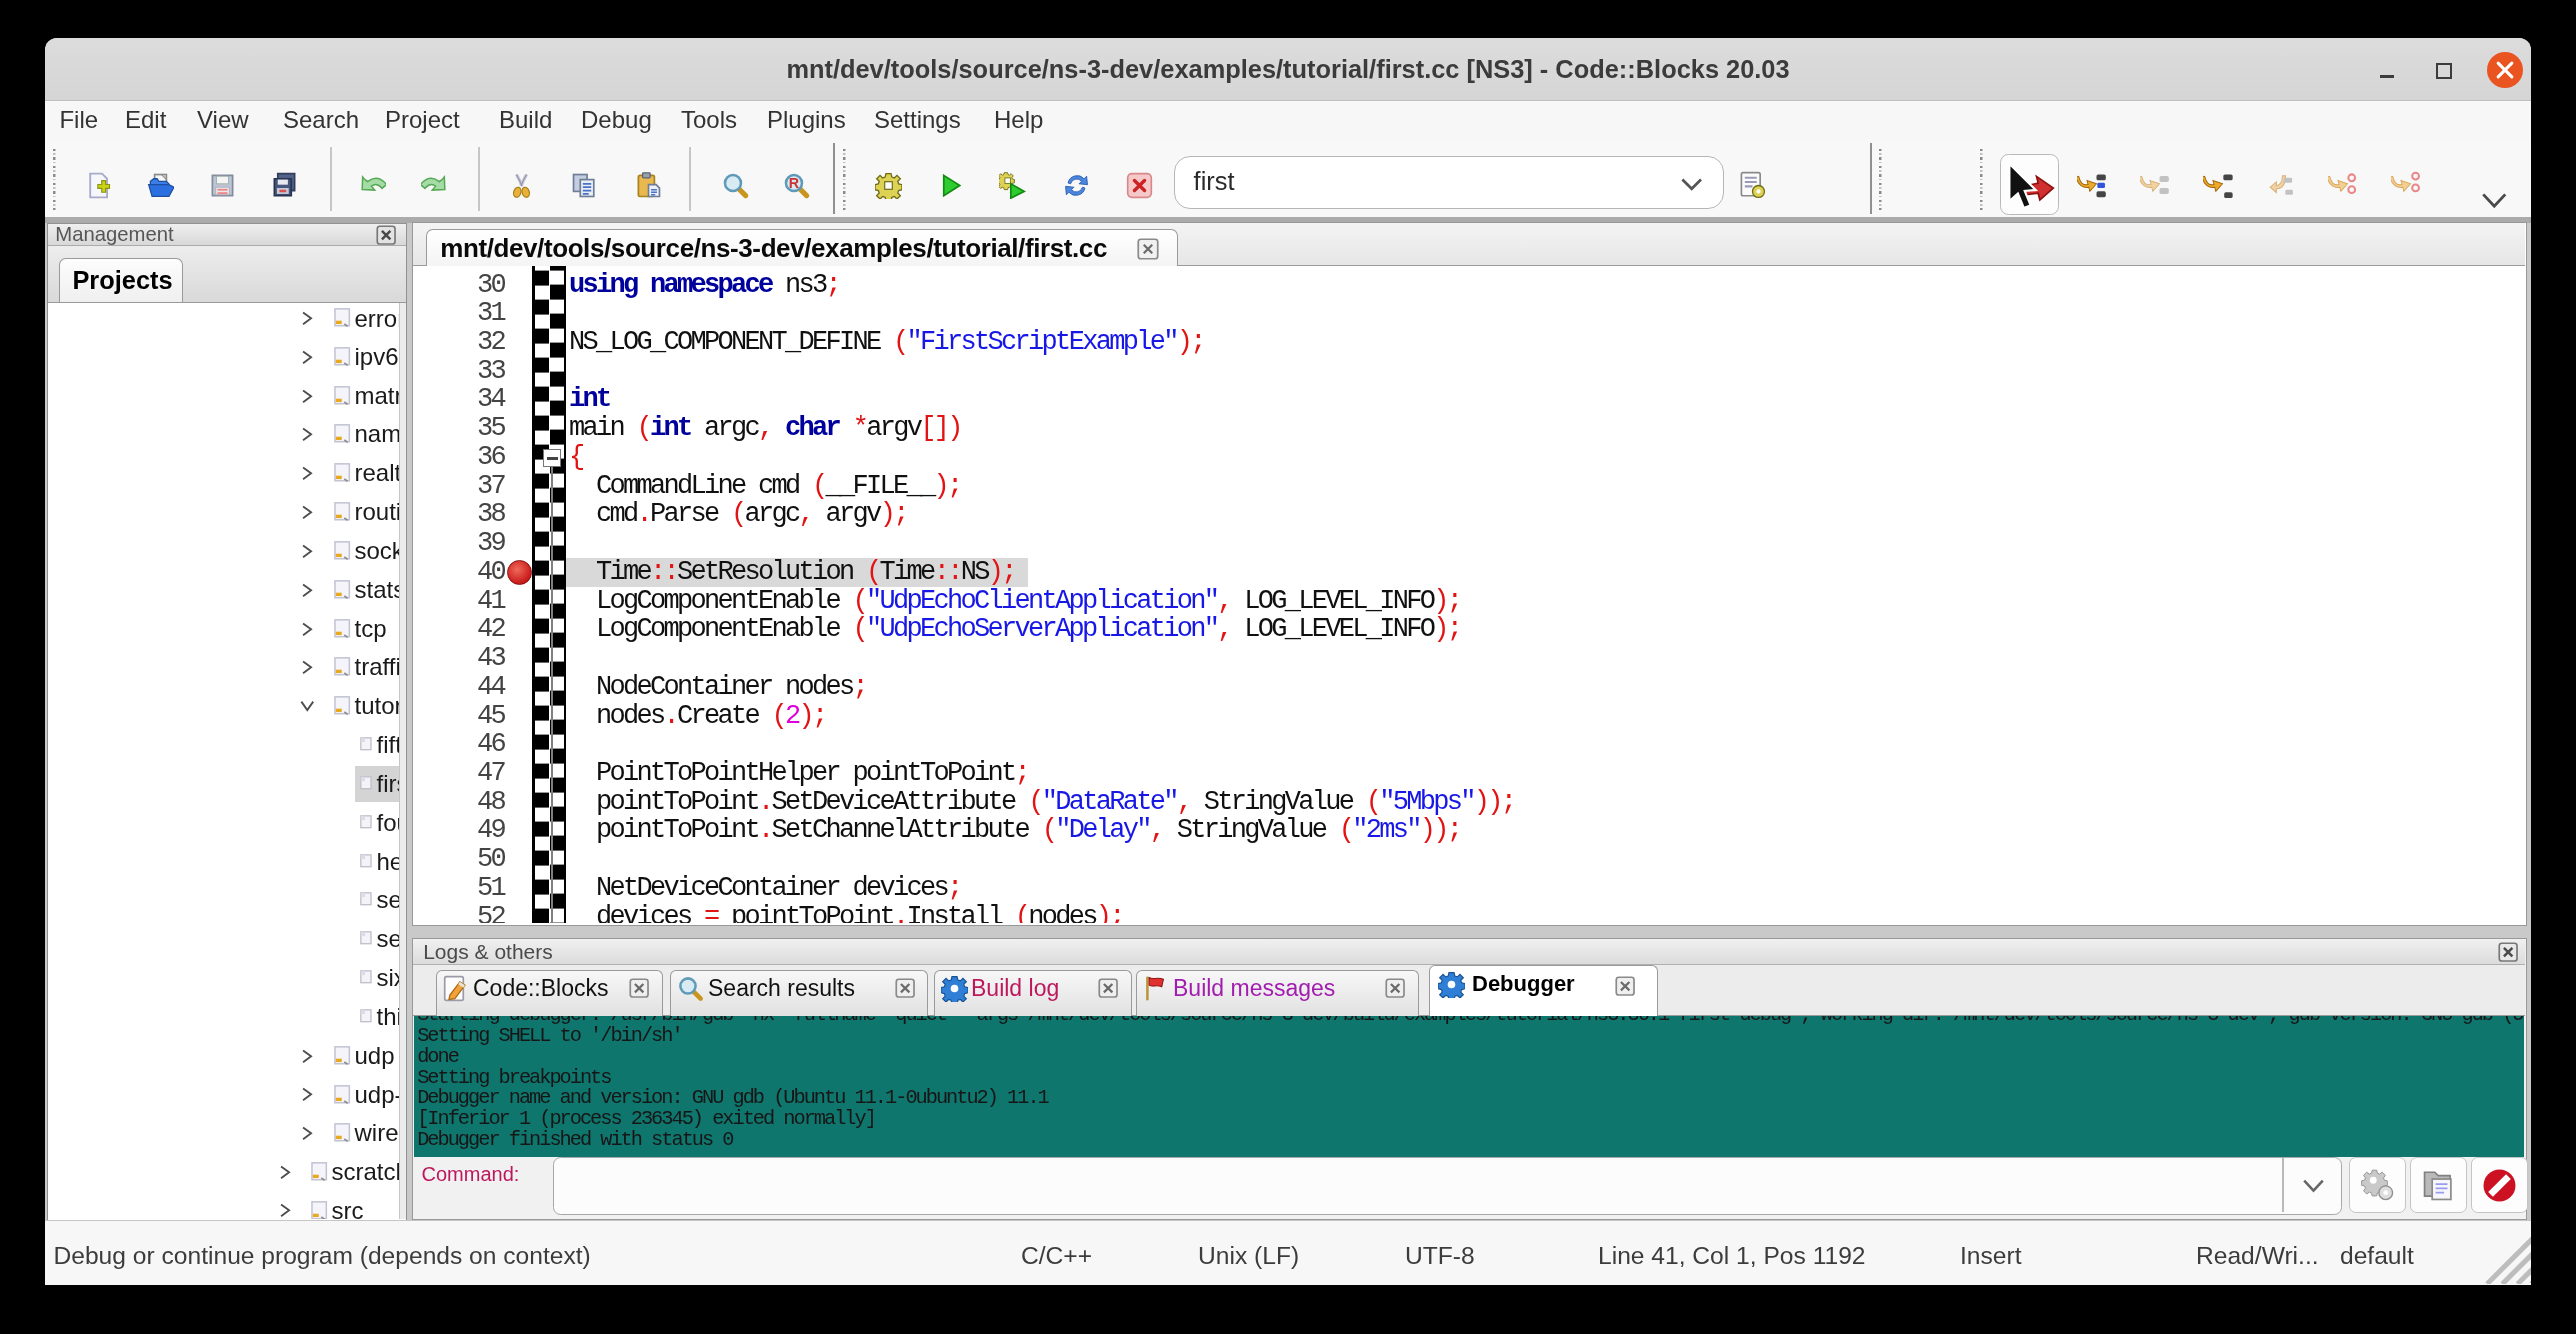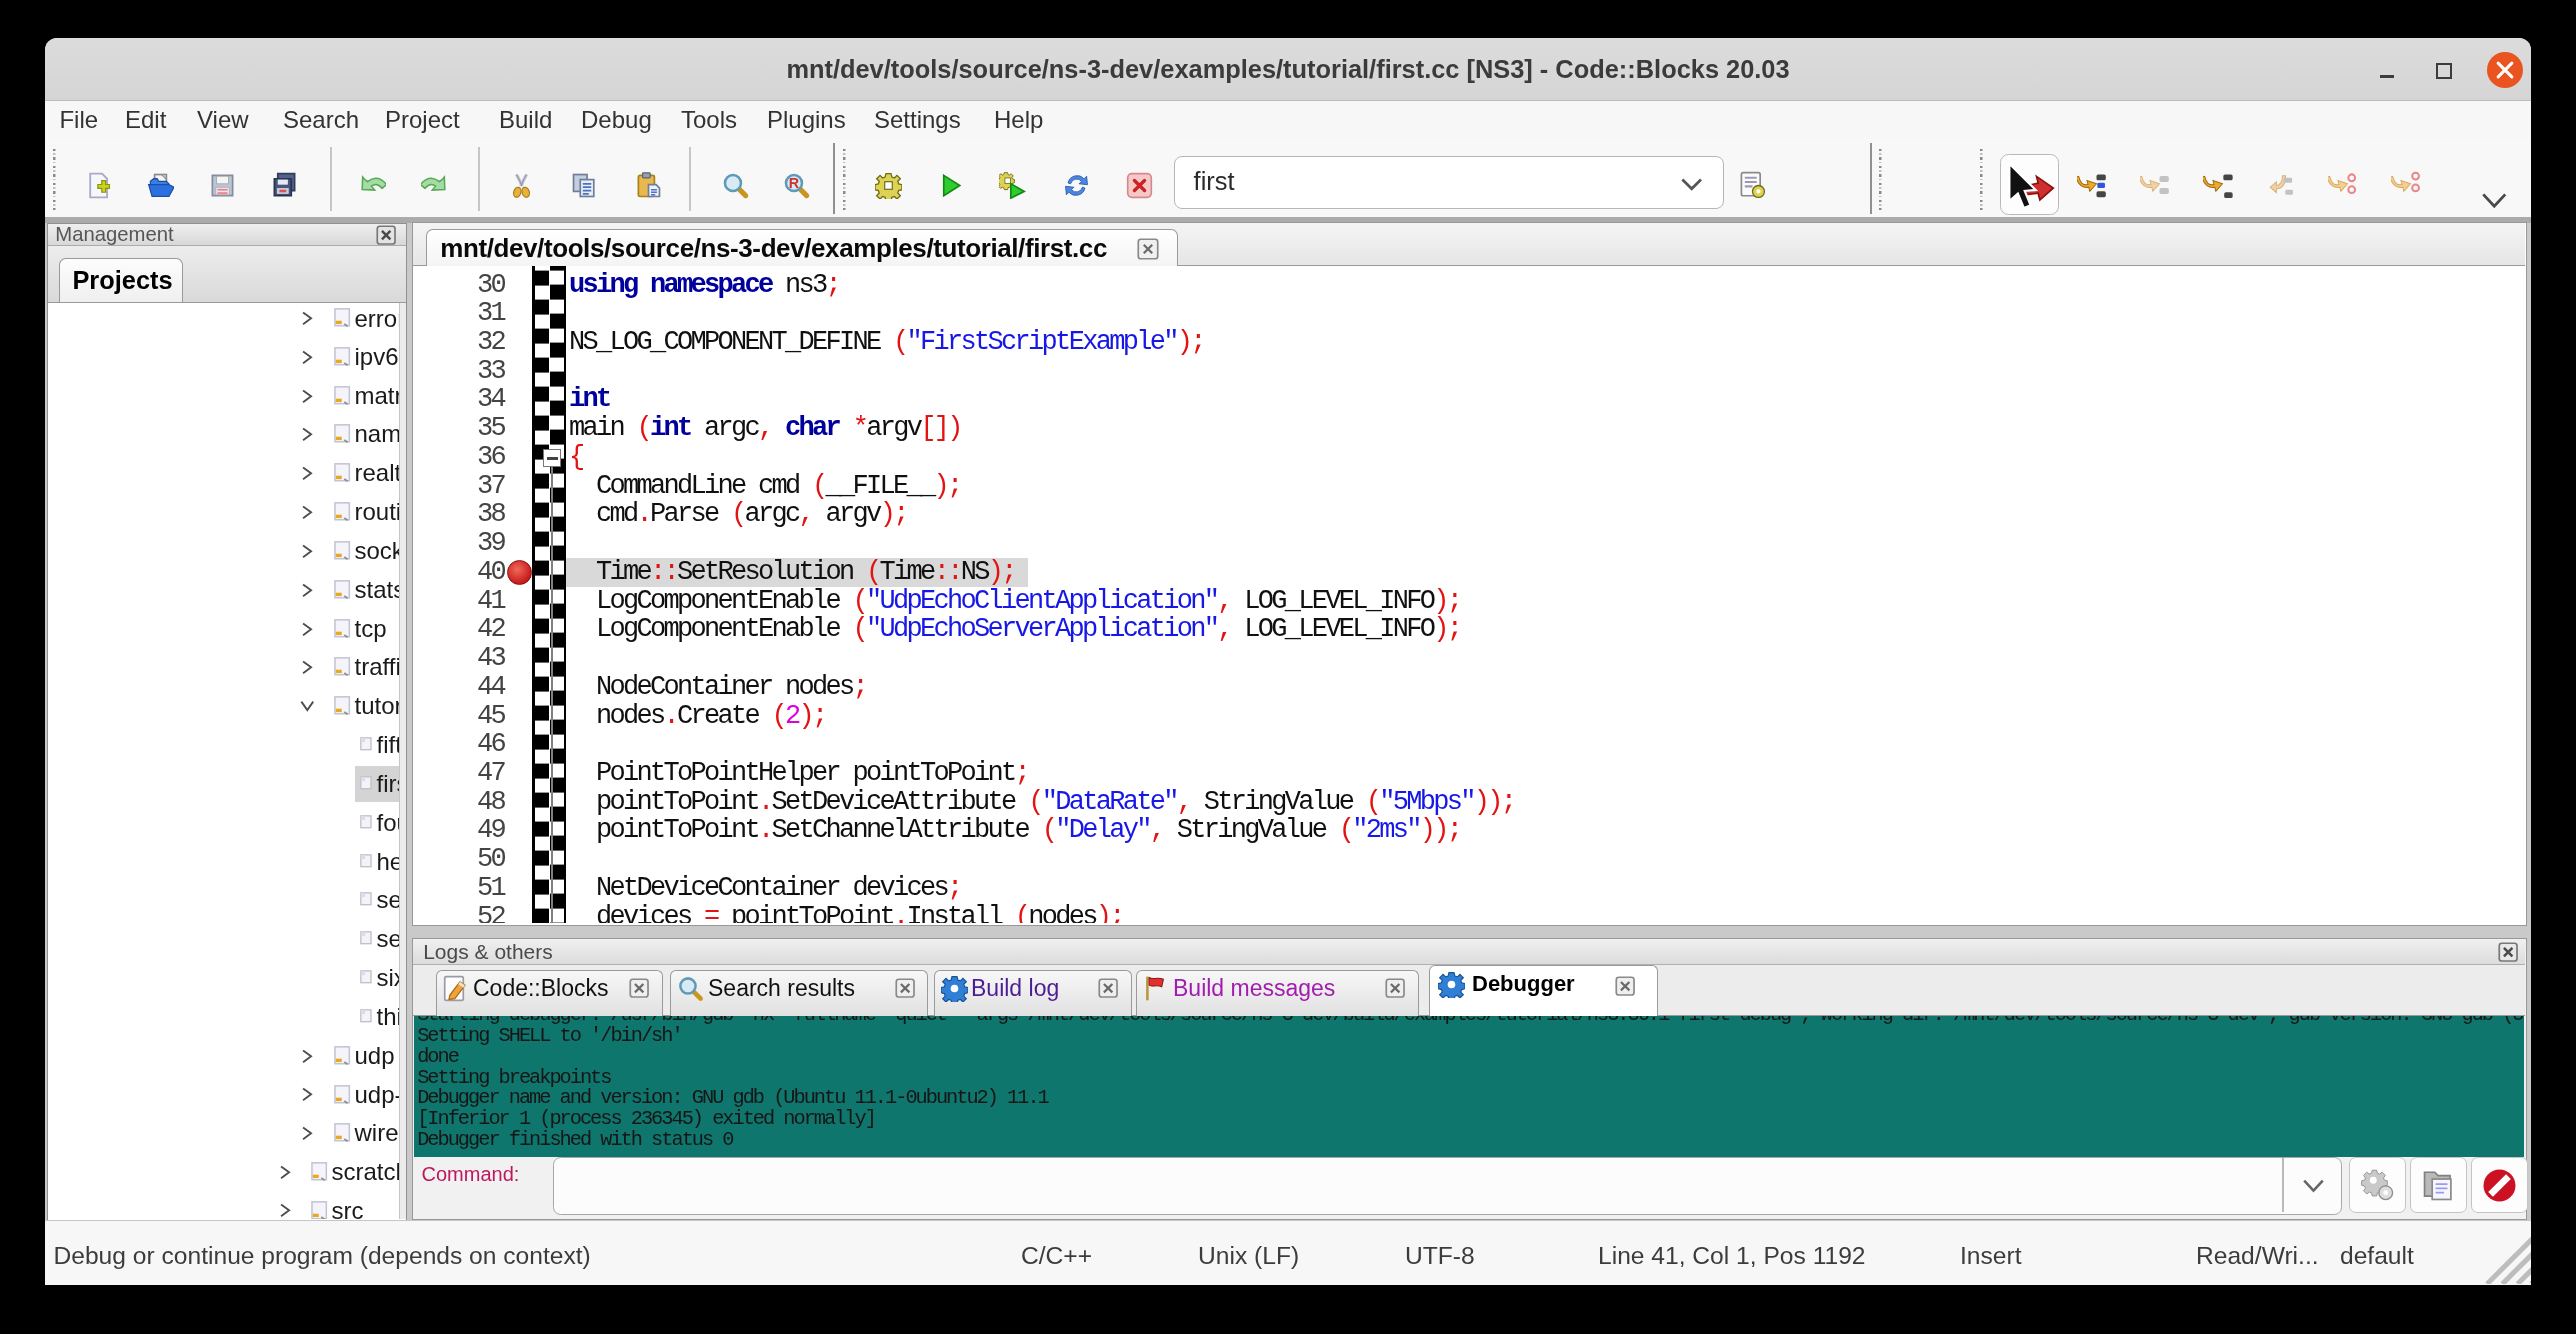--- a/index.html
+++ b/index.html
@@ -146,21 +146,21 @@
       </svg>
     <svg class="abs" style="left:1018px;top:32px;" width="27" height="27" viewBox="0 0 32 32">
         <path d="M6 13 A 11 11 0 0 1 25 8 L28 5 L29 15 L19 14 L22 11 A 7.5 7.5 0 0 0 9 14 z" fill="#4d86dd" stroke="#2258b0" stroke-width="1"></path>
         <path d="M26 19 A 11 11 0 0 1 7 24 L4 27 L3 17 L13 18 L10 21 A 7.5 7.5 0 0 0 23 18 z" fill="#4d86dd" stroke="#2258b0" stroke-width="1"></path>
       </svg>
     <svg class="abs" style="left:1081px;top:32px;" width="27" height="27" viewBox="0 0 32 32">
         <rect x="2" y="2" width="28" height="28" rx="5" fill="#f5c9c9" stroke="#d88888" stroke-width="2"></rect>
         <path d="M10 10 L22 22 M22 10 L10 22" stroke="#cc2222" stroke-width="4" stroke-linecap="round"></path>
       </svg>
 
-    <div class="abs" style="left:1129px;top:16px;width:550px;height:53px;background:#fff;border:1.7px solid #b6b6b6;border-radius:8px;box-sizing:border-box;">
+    <div class="abs" style="left:1129px;top:16px;width:550px;height:53px;background:#fff;border:1.7px solid #b6b6b6;border-radius:16px;box-sizing:border-box;">
       <div class="abs" style="left:18.6px;top:10.2px;font-size:25.4px;color:#2a2a2a;">first</div>
       <svg class="abs" style="right:18.6px;top:18.6px;" width="25.4" height="17" viewBox="0 0 30 20">
           <path d="M4 4 L15 15 L26 4" fill="none" stroke="#555" stroke-width="3.2"></path>
         </svg>
     </div>
     <svg class="abs" style="left:1693px;top:31px;" width="29" height="29" viewBox="0 0 34 34">
         <rect x="4" y="2" width="22" height="27" rx="2" fill="#fbfbfb" stroke="#8a8a8a" stroke-width="2"></rect>
         <g stroke="#9a9ab8" stroke-width="2.4">
           <path d="M8 8 h14 M8 13 h14 M8 18 h9"></path>
         </g>
@@ -506,21 +506,21 @@
   <div class="abs" style="left:295px;top:36px;font-size:23px;color:#111;">Search results</div>
   <svg class="abs" style="left:482px;top:39px;" width="20.3" height="20.3" viewBox="0 0 24 24">
         <rect x="1.5" y="1.5" width="21" height="21" rx="3" fill="#efefef" stroke="#8a8a8a" stroke-width="2"></rect>
         <path d="M7 7 L17 17 M17 7 L7 17" stroke="#6a6a6a" stroke-width="2.6"></path>
       </svg>
   <div class="abs" style="left:521px;top:30.5px;width:198px;height:47px;background:linear-gradient(#f7f7f7,#e0e0e0);border:1.7px solid #9a9a9a;border-bottom:none;border-radius:6px 6px 0 0;box-sizing:border-box;"></div>
   <svg class="abs" style="left:528px;top:36px;" width="27" height="27" viewBox="0 0 32 32">
         <path d="M13 2 h6 l1 4 3 1 3 -3 4 4 -3 3 1 3 4 1 v6 l-4 1 -1 3 3 3 -4 4 -3 -3 -3 1 -1 4 h-6 l-1 -4 -3 -1 -3 3 -4 -4 3 -3 -1 -3 -4 -1 v-6 l4 -1 1 -3 -3 -3 4 -4 3 3 3 -1 z" fill="#2f7fd6" stroke="#1a5394" stroke-width="1.4"></path>
         <circle cx="16" cy="16" r="4.5" fill="#fff"></circle>
       </svg>
-  <div class="abs" style="left:558px;top:36px;font-size:23px;color:#4c1d95;">Build log</div>
+  <div class="abs" style="left:558px;top:36px;font-size:23px;color:#be185d;">Build log</div>
   <svg class="abs" style="left:685px;top:39px;" width="20.3" height="20.3" viewBox="0 0 24 24">
         <rect x="1.5" y="1.5" width="21" height="21" rx="3" fill="#efefef" stroke="#8a8a8a" stroke-width="2"></rect>
         <path d="M7 7 L17 17 M17 7 L7 17" stroke="#6a6a6a" stroke-width="2.6"></path>
       </svg>
   <div class="abs" style="left:723px;top:30.5px;width:283px;height:47px;background:linear-gradient(#f7f7f7,#e0e0e0);border:1.7px solid #9a9a9a;border-bottom:none;border-radius:6px 6px 0 0;box-sizing:border-box;"></div>
   <svg class="abs" style="left:730px;top:36px;" width="24" height="27" viewBox="0 0 28 32">
         <line x1="5" y1="2" x2="5" y2="30" stroke="#b8963c" stroke-width="3"></line>
         <path d="M7 3 C12 6 16 2 24 5 L22 14 C15 11 12 15 7 12 z" fill="#e03030" stroke="#901414" stroke-width="1.2"></path>
       </svg>
   <div class="abs" style="left:760px;top:36px;font-size:23px;color:#a21caf;">Build messages</div>

